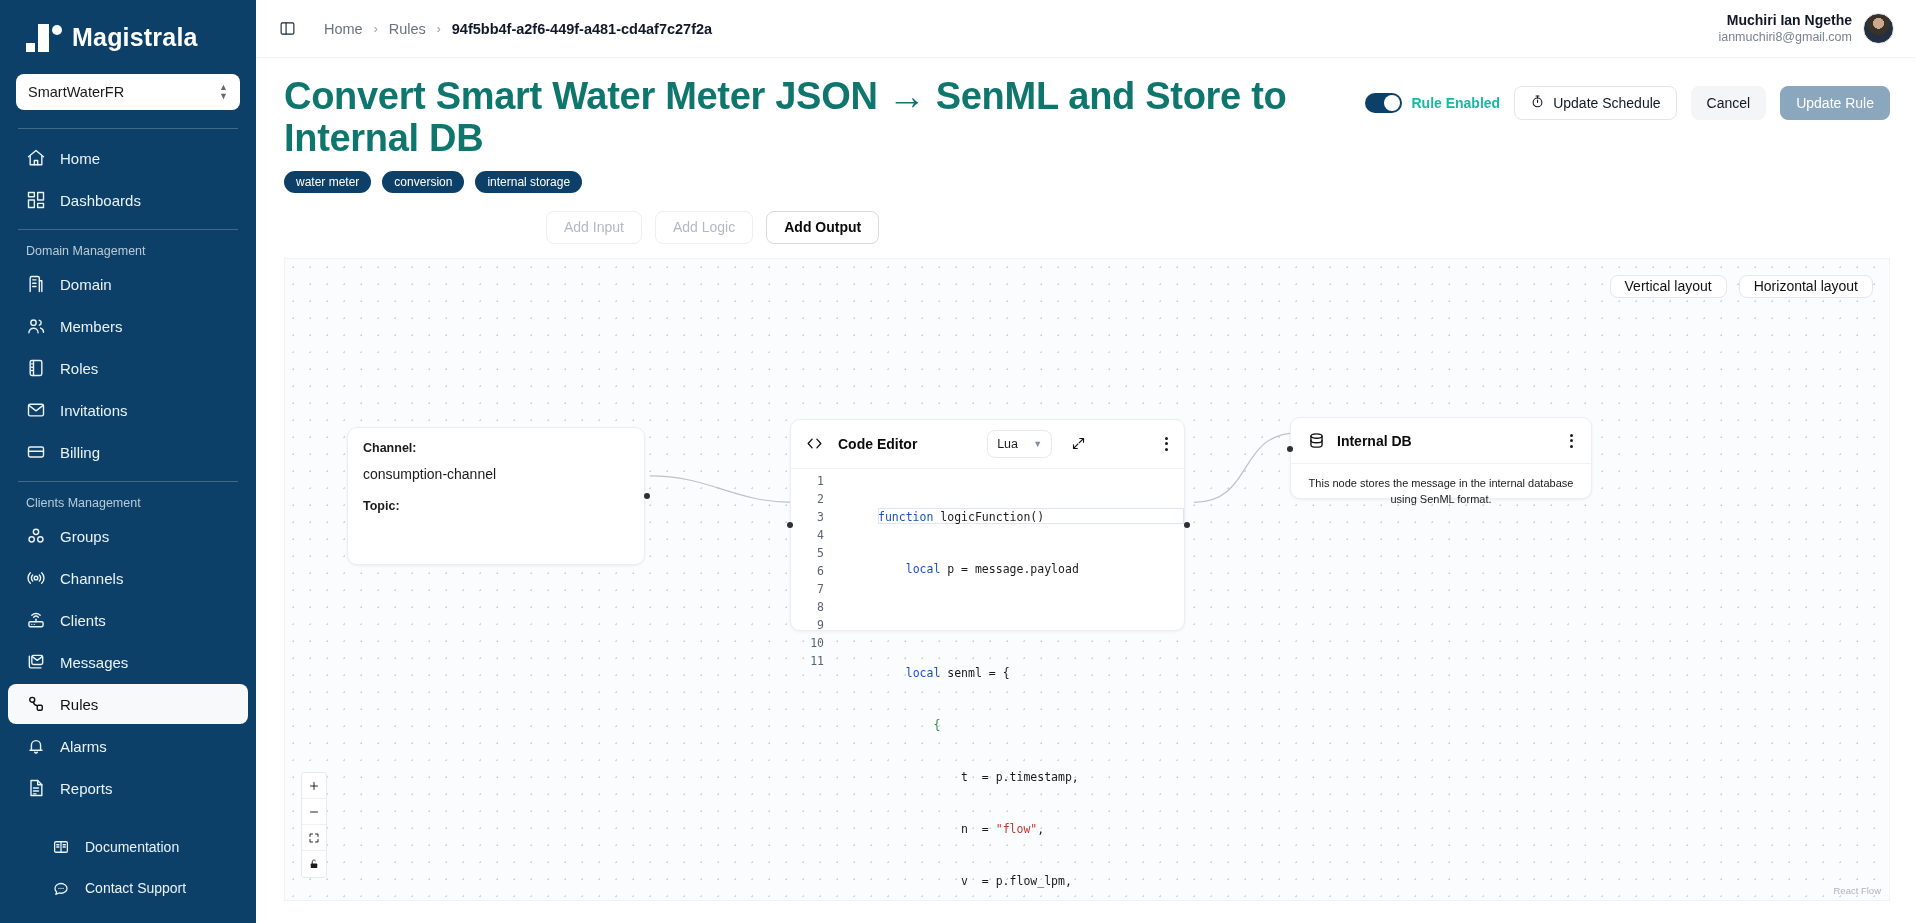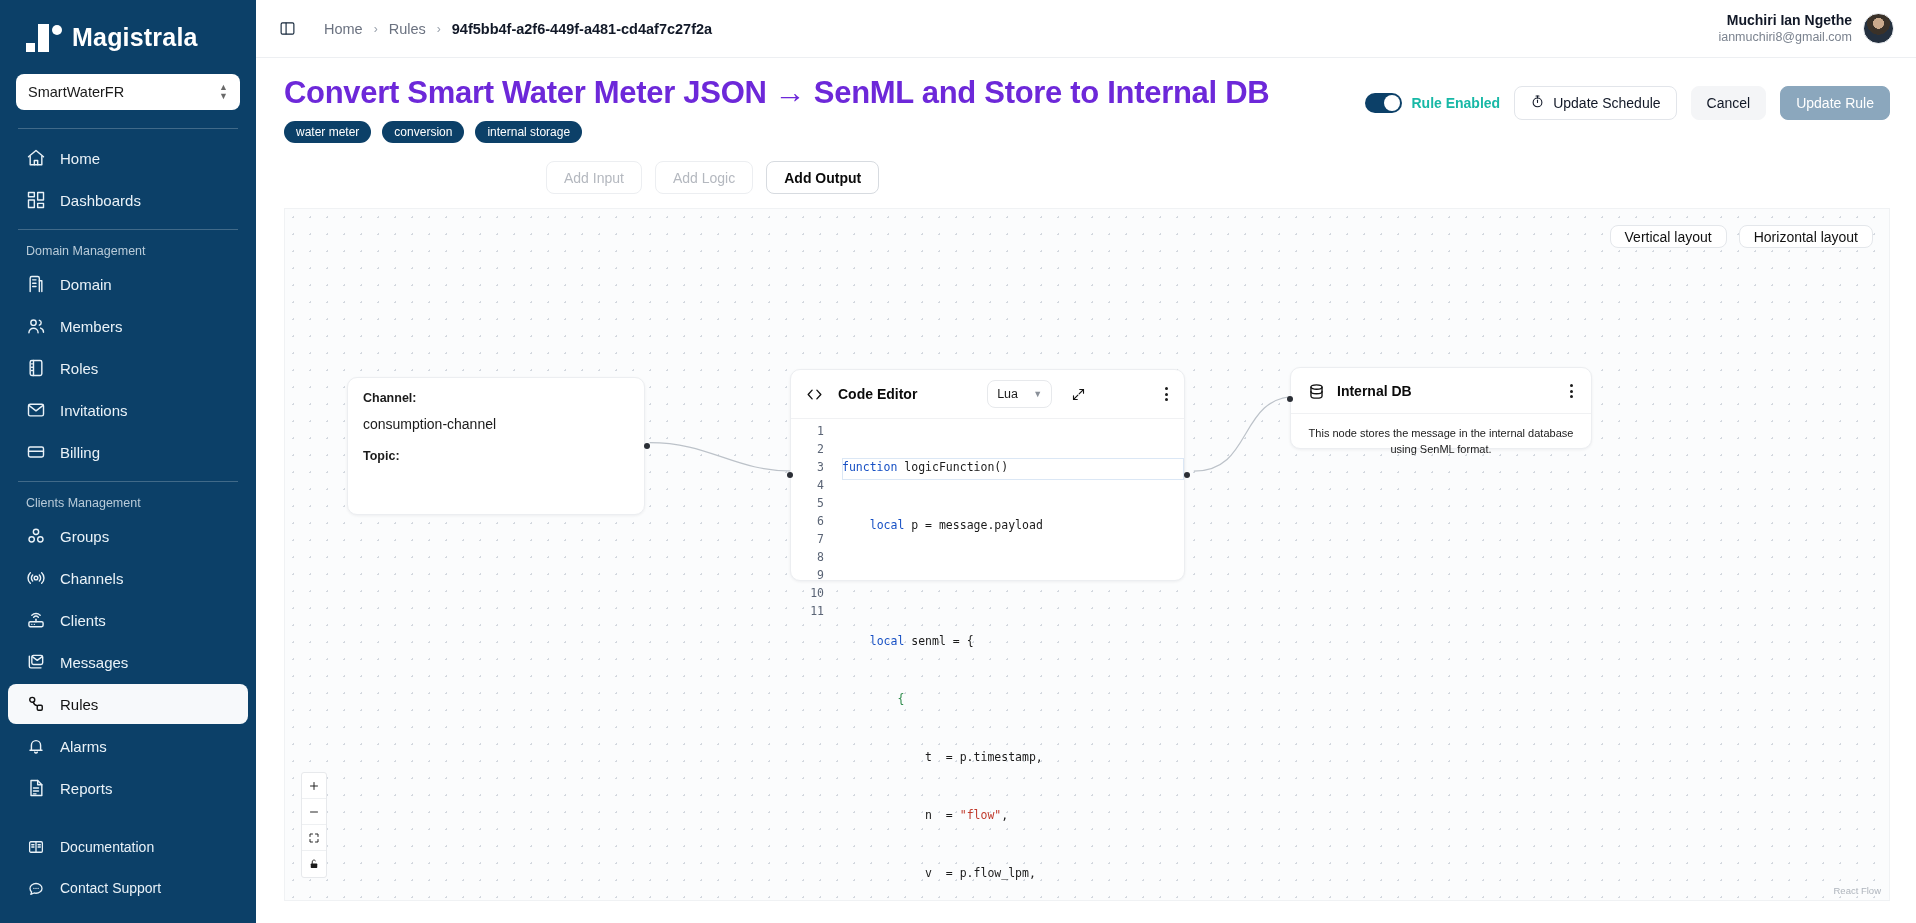--- a/index.html
+++ b/index.html
@@ -55,21 +55,21 @@
     margin: 1px 8px;
     padding-left: 18px;
     border-radius: 8px;
     font-size: 15px;
     color: #eaf2f8;
     cursor: pointer;
   }
   .nav-item.active { background: #f7f9fb; color: #121212; font-weight: 500; }
   .nav-item .ic { width: 20px; height: 20px; display: inline-flex; align-items: center; justify-content: center; flex: 0 0 20px; }
   .nav-item svg { width: 20px; height: 20px; stroke: currentColor; fill: none; stroke-width: 1.7; stroke-linecap: round; stroke-linejoin: round; }
-  .nav-footer { margin-top: auto; padding-bottom: 14px; }
+  .nav-footer { margin-top: auto; padding-bottom: 14px; padding-left: 25px; }
   .nav-footer .nav-item { font-size: 14px; }
   .nav-footer .nav-item svg { width: 18px; height: 18px; }
 
   
   .main { flex: 1; height: 923px; display: flex; flex-direction: column; background: #fff; min-width: 0; }
 
   .topbar {
     height: 58px; flex: 0 0 58px;
     display: flex; align-items: center;
     padding: 0 22px 0 18px;
@@ -93,21 +93,21 @@
     background: radial-gradient(circle at 50% 32%, #caa98c 0 22%, #3a3128 23% 46%, #24303f 47% 100%);
     border: 1px solid #e3e6ea; overflow: hidden;
   }
 
   
   .title-row {
     display: flex; align-items: flex-start;
     padding: 18px 26px 0 28px;
   }
   .title-left { flex: 1; min-width: 0; }
-  .page-title { font-size: 31px; font-weight: bold; color: #6d28d9; line-height: 1.1; letter-spacing: -.3px; }
+  .page-title { font-size: 38px; font-weight: bold; color: #0f766e; line-height: 1.1; letter-spacing: -.3px; }
   .tag-row { display: flex; gap: 11px; margin-top: 11px; }
   .tag {
     background: #0c4068; color: #ffffff;
     border-radius: 999px; padding: 4px 12px;
     font-size: 12px;
   }
   .title-actions { display: flex; align-items: center; gap: 14px; padding-top: 10px; }
   .toggle-wrap { display: flex; align-items: center; gap: 9px; }
   .toggle {
     width: 37px; height: 20px; border-radius: 999px; background: #0c4068;
@@ -177,21 +177,21 @@
     display: flex; align-items: center; justify-content: space-between; gap: 8px;
     font-size: 12.5px; color: #1b1b1b; cursor: pointer;
   }
   .lang-select .cv { font-size: 9px; color: #8a9099; }
   .icon-btn { width: 24px; height: 24px; display: flex; align-items: center; justify-content: center; cursor: pointer; color: #141414; }
   .icon-btn svg { width: 15px; height: 15px; stroke: currentColor; fill: none; stroke-width: 1.8; stroke-linecap: round; stroke-linejoin: round; }
 
   .code-area { display: flex; font-family: "DejaVu Sans Mono", monospace; font-size: 11.5px; line-height: 18px; padding-top: 3px; }
   .gutter { width: 42px; text-align: right; padding-right: 9px; color: #5a6475; user-select: none; flex: 0 0 42px; }
   .code-lines { flex: 1; position: relative; white-space: pre; color: #1b1b1b; padding-left: 9px; }
-  .code-lines .ln { height: 22px; }
+  .code-lines .ln { height: 16px; margin-left: 36px; }
   .code-lines .ln:first-child { box-shadow: inset 0 0 0 1px #dbe7f5; }
   .kw { color: #1750c4; }
   .str { color: #c0392b; }
   .br { color: #2d8a4a; }
 
   .db-desc { font-size: 11px; color: #1b1b1b; text-align: center; padding: 12px 16px 14px 16px; line-height: 1.45; }
 
   
   .edge-svg { position: absolute; inset: 0; width: 100%; height: 100%; z-index: 2; pointer-events: none; }
   .edge-path { stroke: #bcc2c9; stroke-width: 1.2; fill: none; }

